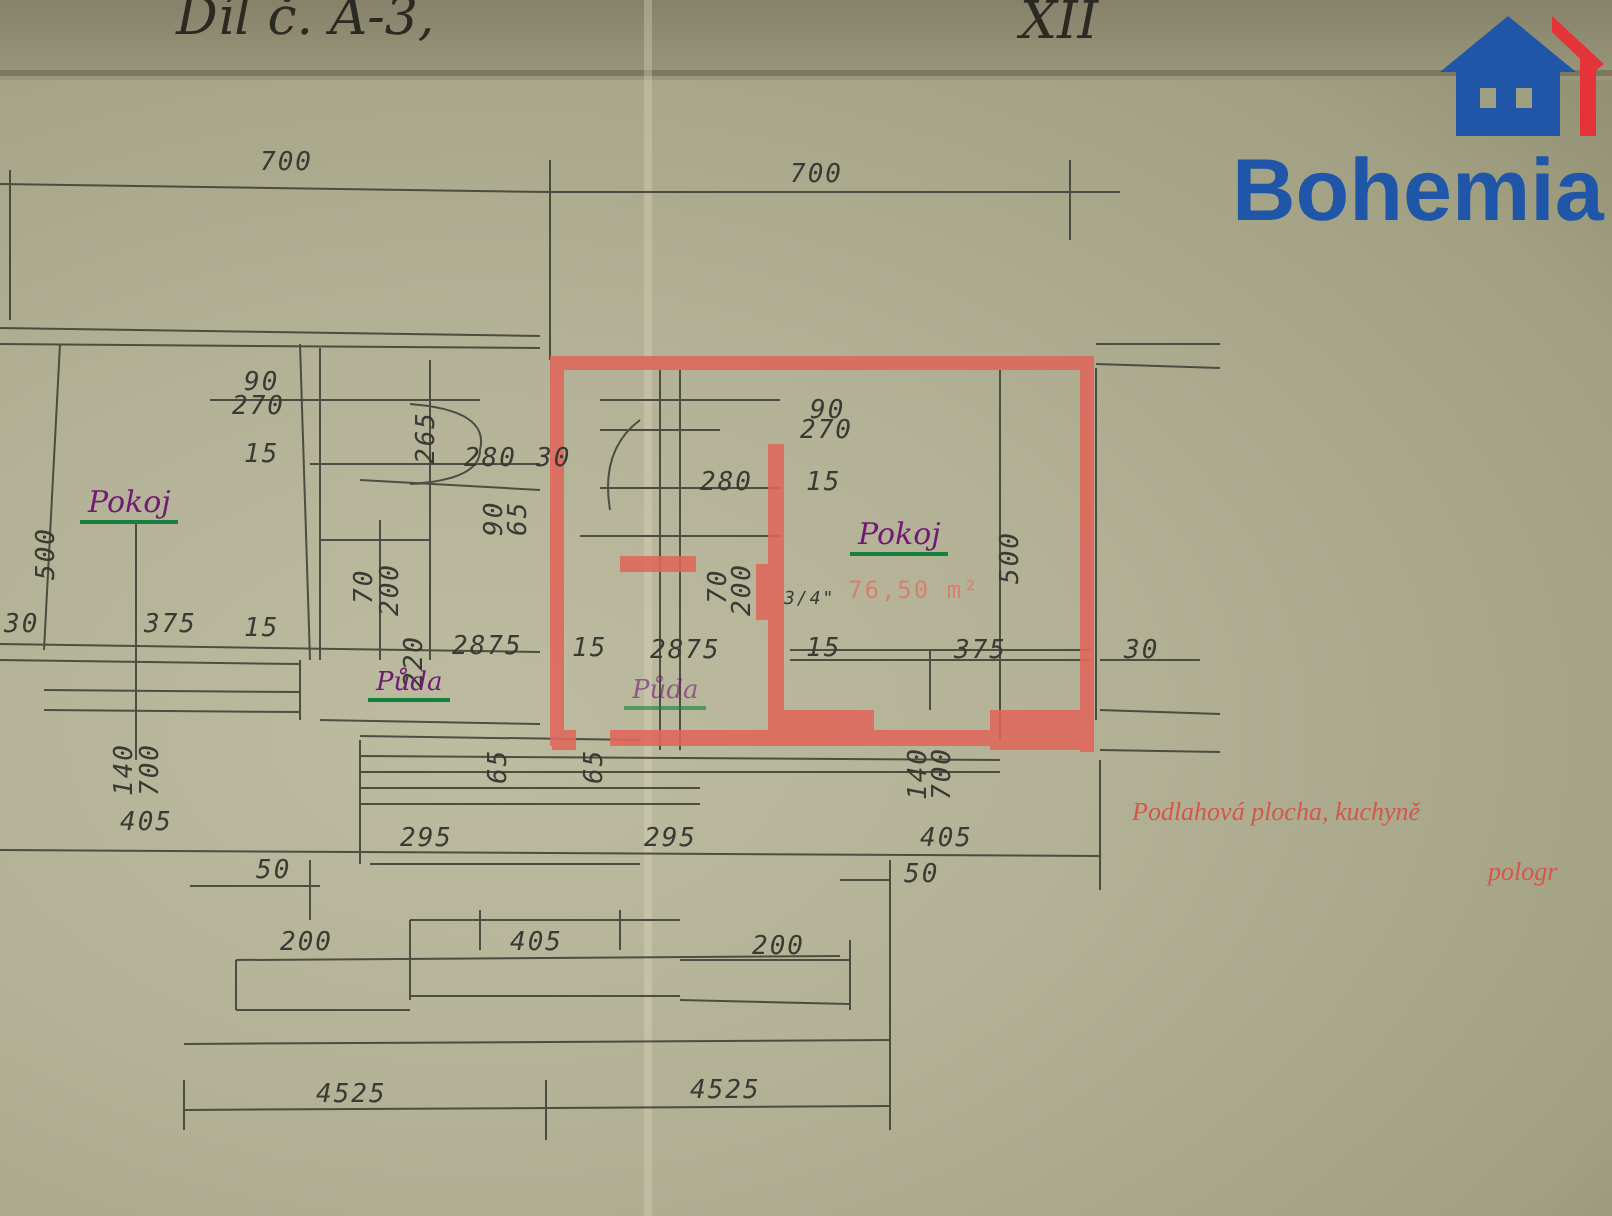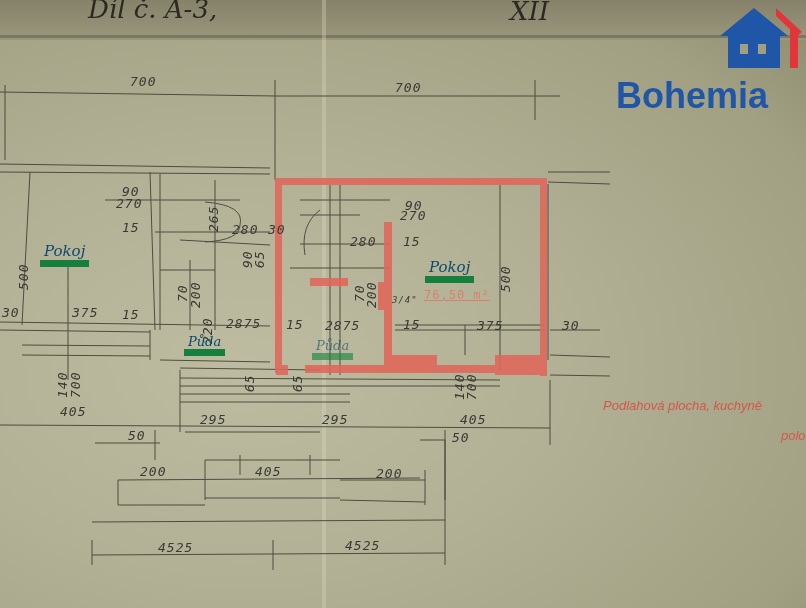--- a/index.html
+++ b/index.html
@@ -5,27 +5,27 @@
   html, body { margin:0; padding:0; }
   body { width:806px; height:608px; overflow:hidden; background:#a8a78a; position:relative; font-family:"DejaVu Sans Mono", monospace; }
   .paper { position:absolute; left:0; top:0; width:806px; height:608px;
     background: radial-gradient(ellipse at 30% 60%, #bdbca1 0%, #b2b195 40%, #a2a083 80%, #8c8a6c 100%); }
   .paper-top { position:absolute; left:0; top:0; width:806px; height:40px; background:linear-gradient(#86826a,#9a977c); }
   .fold-v { position:absolute; left:322px; top:0; width:4px; height:608px; background:rgba(220,215,190,0.35); }
   .fold-h { position:absolute; left:0; top:35px; width:806px; height:3px; background:rgba(70,66,50,0.35); }
   svg.plan { position:absolute; left:0; top:0; }
   .dim { position:absolute; font-size:13px; color:#3a3a34; font-style:italic; letter-spacing:1px; white-space:nowrap; }
   .dim.v { transform:rotate(-90deg); transform-origin:left top; }
-  .room { position:absolute; font-family:"DejaVu Serif", serif; font-style:italic; font-size:15px; color:#0c4a6e; border-bottom:7px solid #15803d; padding:0 4px; }
-  .area { position:absolute; font-size:12px; color:#d88070; letter-spacing:1px;text-decoration:underline; }
-  .note { position:absolute; font-family:Liberation Sans, sans-serif; font-style:italic; font-size:13px; color:#d4574a; white-space:nowrap;margin-left:37px; }
+  .room { position:absolute; font-family:"DejaVu Serif", serif; font-style:italic; font-size:15px; color:#701a75; border-bottom:2px solid #15803d; padding:0 4px; }
+  .area { position:absolute; font-size:12px; color:#d88070; letter-spacing:1px; }
+  .note { position:absolute; font-family:Liberation Serif, serif; font-style:italic; font-size:13px; color:#d4574a; white-space:nowrap; }
   .title-hand { position:absolute; font-family:"DejaVu Serif", serif; font-style:italic; font-size:26px; color:#2b2a22; white-space:nowrap; }
   .logo { position:absolute; left:614px; top:6px; width:190px; height:112px; }
   .logo-rk { position:absolute; left:4px; top:2px; font-family:"Liberation Sans", sans-serif; font-weight:bold; font-size:50px; color:#e5333a; line-height:60px; letter-spacing:-2px; }
-  .logo-bohemia { position:absolute; left:2px; top:70px; font-family:"Liberation Sans", sans-serif; font-weight:bold; font-size:36px; color:#2056a8; line-height:40px; }
+  .logo-bohemia { position:absolute; left:2px; top:70px; font-family:"Liberation Sans", sans-serif; font-weight:bold; font-size:44px; color:#2056a8; line-height:40px; }
   .logo-house { position:absolute; left:100px; top:0px; }
 </style>
 </head>
 <body>
 
 <div class="paper"></div>
 <div class="paper-top"></div>
 <div class="fold-h"></div>
 <div class="fold-v"></div>
 

